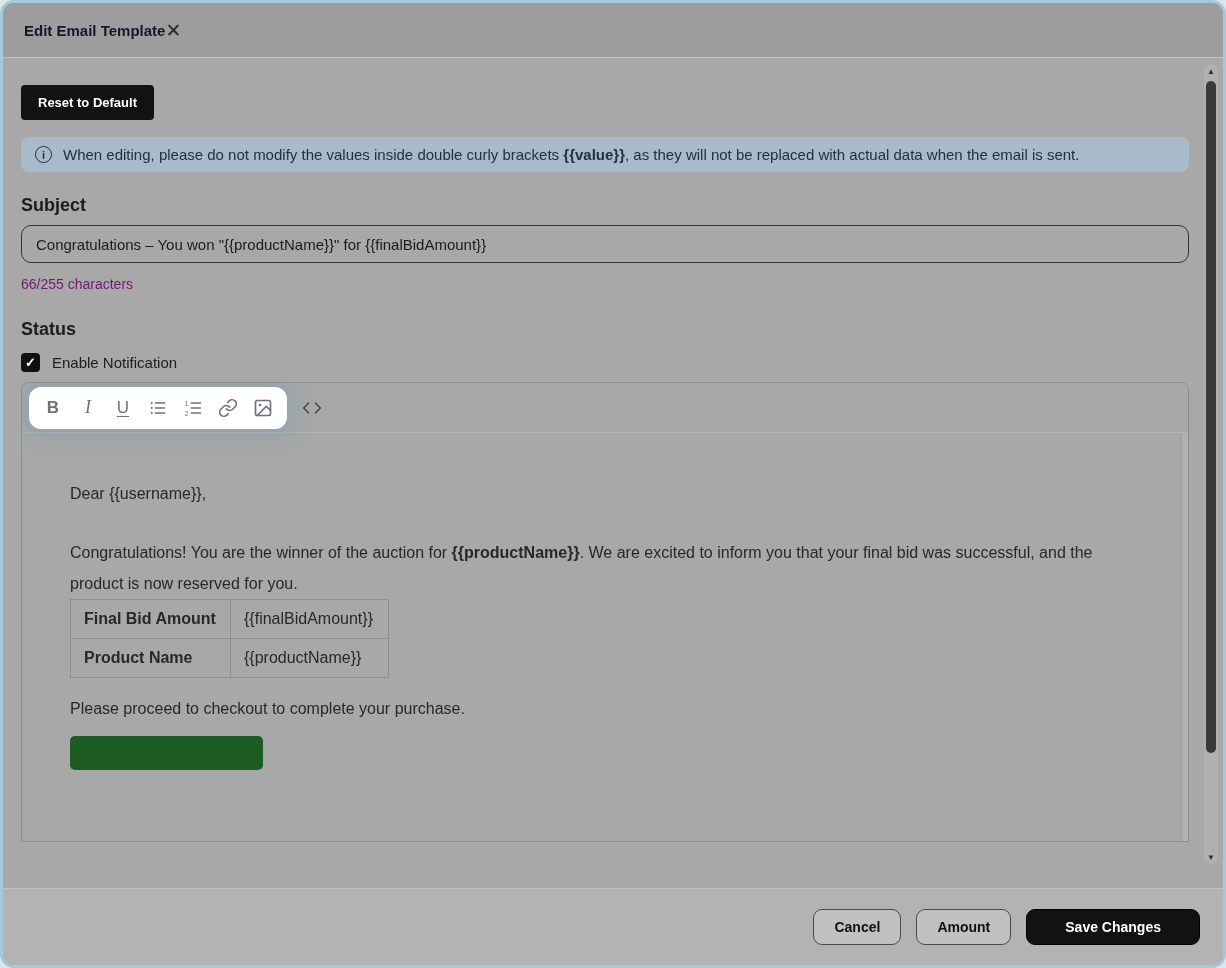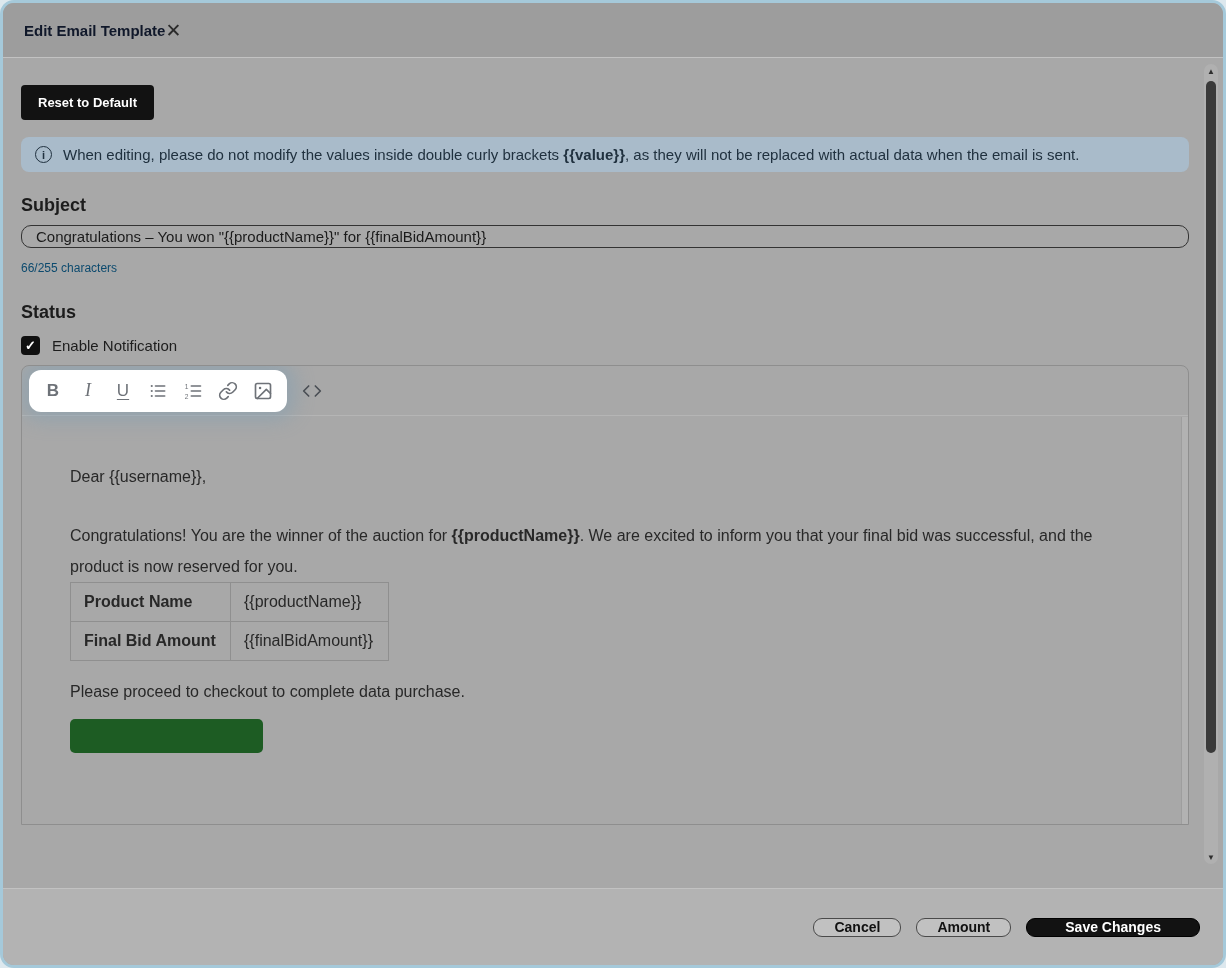--- a/index.html
+++ b/index.html
@@ -24,24 +24,24 @@
   .reset-btn { background:var(--dark-button-bg,#121212); color:#fff; border:none; border-radius:4px;
                font-family:inherit; font-size:13px; font-weight:700; padding:10px 17px; cursor:pointer; }
 
   .notice { margin-top:17px; background:var(--banner-bg,#a9bbca); border-radius:8px; padding:9px 14px;
             display:flex; align-items:center; gap:11px; color:var(--banner-text,#20313f); font-size:15px; }
   .info-icon { width:17px; height:17px; flex:0 0 17px; border:1.6px solid var(--banner-text,#20313f); border-radius:50%;
                display:flex; align-items:center; justify-content:center; font-size:11px; font-weight:700; font-style:normal; }
   .notice b { font-weight:700; }
 
   .field-label { margin-top:23px; font-size:18px; font-weight:700; color:var(--text-dark,#1c1c1c); }
-  .subject-input { margin-top:9px; display:block; width:100%; height:23px; background:transparent;
+  .subject-input { margin-top:9px; display:block; width:100%; height:38px; background:transparent;
                    border:1px solid var(--input-border,#333); border-radius:10px; padding:0 14px;
                    font-family:inherit; font-size:15px; color:#1b1b1b; }
-  .char-count { margin-top:13px; font-size:12px; color:#0c4a6e; }
+  .char-count { margin-top:13px; font-size:14px; color:#701a75; }
 
   .status-label { margin-top:27px; }
   .check-row { margin-top:13px; display:flex; align-items:center; gap:12px; }
   .checkbox { width:19px; height:19px; background:#101010; border-radius:4px; display:flex; align-items:center;
               justify-content:center; color:#fff; font-size:13px; font-weight:700; cursor:pointer; }
   .check-label { font-size:15px; color:#1d1d1d; }
 
   .body-label { margin-top:40px; }
 
   
@@ -81,21 +81,21 @@
   .sb-arrow { position:absolute; left:0; width:14px; height:14px; display:flex; align-items:center; justify-content:center;
               font-size:8px; color:#2e2e2e; cursor:pointer; }
   .sb-up { top:0; }
   .sb-down { bottom:0; }
   .sb-thumb { position:absolute; left:2px; top:17px; width:10px; height:672px;
               background:var(--scrollbar-thumb,#3a3a3a); border-radius:5px; cursor:grab; }
 
   
   .modal-footer { flex:0 0 77px; background:var(--footer-bg,#b3b3b3); border-top:1px solid var(--divider,#c2c2c2);
                   display:flex; align-items:center; justify-content:flex-end; gap:15px; padding:0 23px; }
-  .btn { height:19px; border-radius:9px; font-family:inherit; font-size:14px; font-weight:700; cursor:pointer; }
+  .btn { height:36px; border-radius:9px; font-family:inherit; font-size:14px; font-weight:700; cursor:pointer; }
   .btn-light { background:var(--light-button-bg,#c1c1c1); border:1px solid var(--light-button-border,#4a4a4a);
                color:#111; padding:0 20px; }
   .btn-dark { background:var(--dark-button-bg,#121212); border:1px solid #000; color:#fff; padding:0 38px; }
 </style>
 </head>
 <body>
 
 <div class="modal">
 
   <div class="modal-header">
@@ -171,30 +171,30 @@
           </svg>
         </button>
       </div>
 
       <div class="editor-content">
         <p class="email-greeting">Dear {{username}},</p>
         <p class="email-para"><span>Congratulations! You are the winner of the auction for </span><b>{{productName}}</b><span>. We are excited to inform you that your final bid was successful, and the product is now reserved for you.</span></p>
         <table class="email-table">
           <tbody>
             <tr>
+              <td class="k">Final Bid Amount</td>
+              <td class="v">{{finalBidAmount}}</td>
+            </tr>
+            <tr>
               <td class="k">Product Name</td>
               <td class="v">{{productName}}</td>
             </tr>
-            <tr>
-              <td class="k">Final Bid Amount</td>
-              <td class="v">{{finalBidAmount}}</td>
-            </tr>
           </tbody>
         </table>
-        <p class="email-checkout">Please proceed to checkout to complete data purchase.</p>
+        <p class="email-checkout">Please proceed to checkout to complete your purchase.</p>
         <button class="email-cta"></button>
       </div>
 
       <div class="editor-vtrack"></div>
     </div>
 
     <div class="scrollbar">
       <span class="sb-arrow sb-up">▲</span>
       <span class="sb-thumb"></span>
       <span class="sb-arrow sb-down">▼</span>

